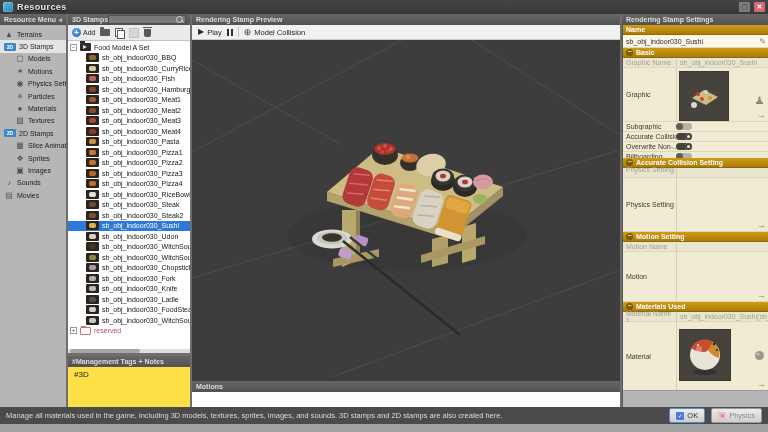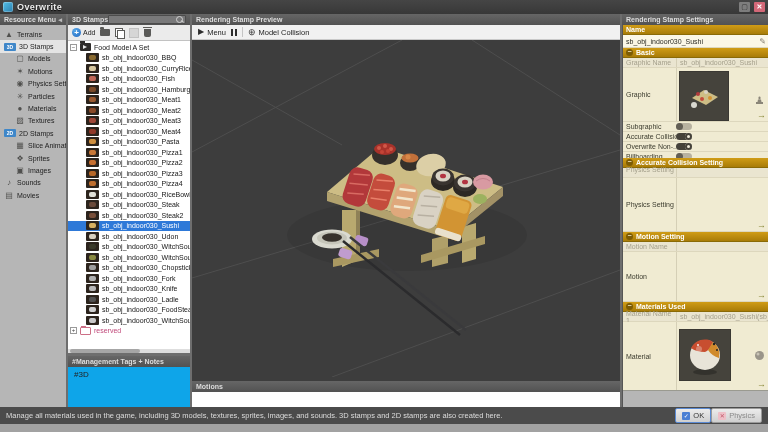--- a/index.html
+++ b/index.html
@@ -63,21 +63,21 @@
   .tree-folder.reserved::after{display:none;}
   .reserved-label{color:#c0497a;}
   .stamp-row{height:10.5px;display:flex;align-items:center;gap:3px;padding-left:18px;font-size:7px;color:#151515;
              white-space:nowrap;cursor:pointer;}
   .stamp-row.selected{background:#2e79d8;color:#fff;}
   .thumb{flex:0 0 13px;width:13px;height:9px;background:#2c241d;border-radius:1px;display:flex;align-items:center;justify-content:center;}
   .thumb i{display:block;width:7px;height:5px;border-radius:2px;}
   .hscroll{flex:0 0 4px;background:#dedede;position:relative;}
   .hscroll .hthumb{position:absolute;left:2px;top:0;height:4px;width:70px;background:#a6a6a6;border-radius:2px;}
   .lp-gap{flex:0 0 3px;background:#6e6e6e;}
-  .tags-body{flex:1;background:#0ea5e9;font-size:8px;color:#222;padding:3px 0 0 6px;box-sizing:border-box;}
+  .tags-body{flex:1;background:#fde047;font-size:8px;color:#222;padding:3px 0 0 6px;box-sizing:border-box;}
   
   #preview{left:192px;width:428px;}
   .pv-toolbar{flex:0 0 15px;background:#f1f1f1;border-bottom:1px solid #c9c9c9;display:flex;align-items:center;gap:5px;
               padding:0 6px;box-sizing:border-box;font-size:7.5px;color:#222;}
   .pv-btn{display:flex;align-items:center;gap:3px;cursor:pointer;}
   .play-g{font-size:8px;color:#2d2d2d;line-height:10px;}
   .pause{display:flex;gap:2px;cursor:pointer;}
   .pause i{display:block;width:2px;height:7px;background:#2d2d2d;}
   .pv-sep{width:1px;height:10px;background:#c5c5c5;}
   .globe-g{font-size:9px;color:#3c3c3c;line-height:10px;}
@@ -106,39 +106,39 @@
   .goarrow{position:absolute;color:#8a8a3a;font-size:9px;line-height:8px;cursor:pointer;}
   .toggle-row{position:relative;height:9px;display:flex;align-items:center;background:#f0ebd2;border-bottom:1px solid #ddd7bd;}
   .toggle-row .t-label{flex:0 0 50px;padding-left:3px;color:#3b3b2e;white-space:nowrap;overflow:hidden;}
   .switch{position:relative;width:16px;height:7px;border-radius:4px;background:#b8b2a0;cursor:pointer;}
   .switch .knob{position:absolute;left:0;top:0;width:7px;height:7px;border-radius:50%;background:#635f55;}
   .toggle-row.on .switch{background:#45423a;}
   .toggle-row.on .switch .knob{left:9px;background:#efeadb;box-shadow:inset 0 0 0 2px #45423a;}
   .filler{position:absolute;left:0;width:146px;background:#b6b6b6;border-top:1px solid #9a9a90;}
   
   .statusbar{position:absolute;left:0;top:407px;width:768px;height:17px;background:#4b4b4b;display:flex;align-items:center;
-             padding:0 6px;box-sizing:border-box;gap:0;}
+             padding:0 6px;box-sizing:border-box;gap:6px;}
   .status-text{font-size:7.5px;color:#dcdcdc;white-space:nowrap;overflow:hidden;flex:1;}
   .btn{height:13px;border:1px solid #9a9a9a;border-radius:2px;background:linear-gradient(#ececec,#cfcfcf);
        display:flex;align-items:center;gap:3px;padding:0 6px;font-size:7.5px;color:#333;cursor:pointer;}
   .btn.ok{border-color:#5a8ad4;justify-content:center;}
   .btn-ico{width:8px;height:8px;border-radius:1px;font-size:6px;line-height:8px;text-align:center;color:#fff;}
   .ok-ico{background:#4a7fd4;}
   .cancel-ico{background:#eebfc7;color:#c05868;}
   .btn.cancel span.lbl{color:#8a8a8a;}
   .footer{position:absolute;left:0;top:424px;width:768px;height:8px;background:#a2a2a2;}
 </style>
 </head>
 <body>
 
 <div id="app">
 
   <div class="titlebar">
     <div class="app-icon"></div>
-    <div class="win-title">Overwrite</div>
+    <div class="win-title">Resources</div>
     <div class="tb-spacer"></div>
     <div class="tb-btn tb-restore">▢</div>
     <div class="tb-btn tb-close">✕</div>
   </div>
 
   <div class="panel" id="sidebar">
     <div class="phead">
       <span>Resource Menu</span>
       <span style="margin-left:auto;color:#bbb;">◂</span>
     </div>
@@ -417,21 +417,21 @@
     </div>
   </div>
 
   <div class="panel" id="preview">
     <div class="phead">
       <span>Rendering Stamp Preview</span>
     </div>
     <div class="pv-toolbar">
       <span class="pv-btn">
         <span class="play-g">▶</span>
-        <span>Menu</span>
+        <span>Play</span>
       </span>
       <span class="pause">
           <i></i>
           <i></i>
         </span>
       <span class="pv-sep"></span>
       <span class="pv-btn">
         <span class="globe-g">⊕</span>
         <span>Model Collision</span>
       </span>

